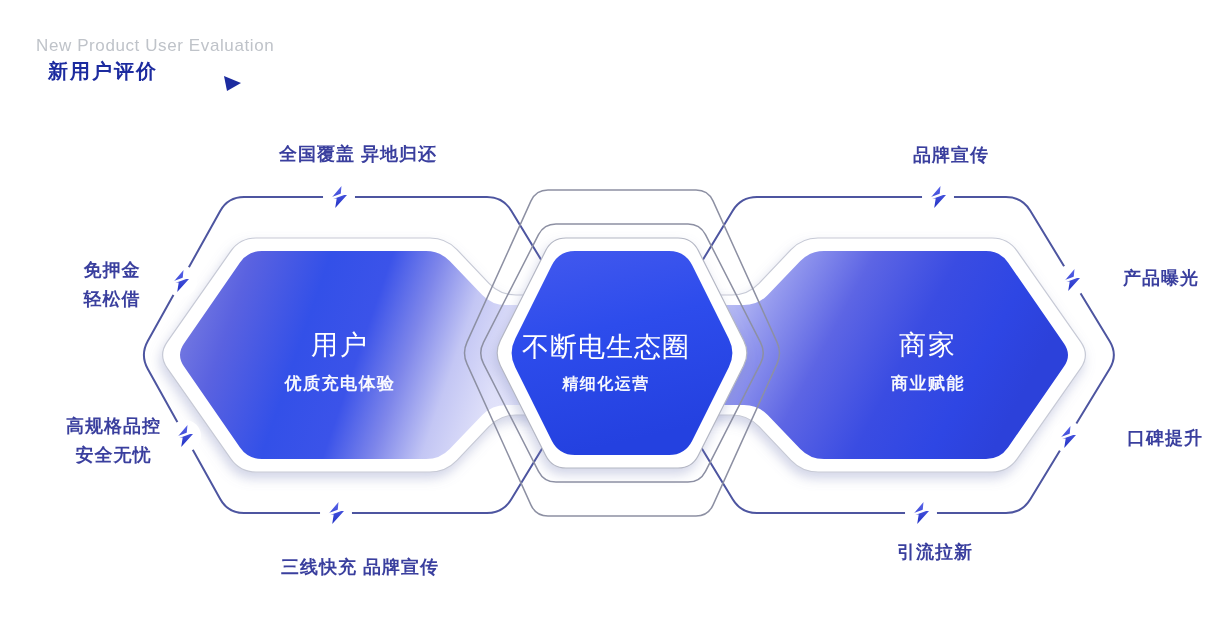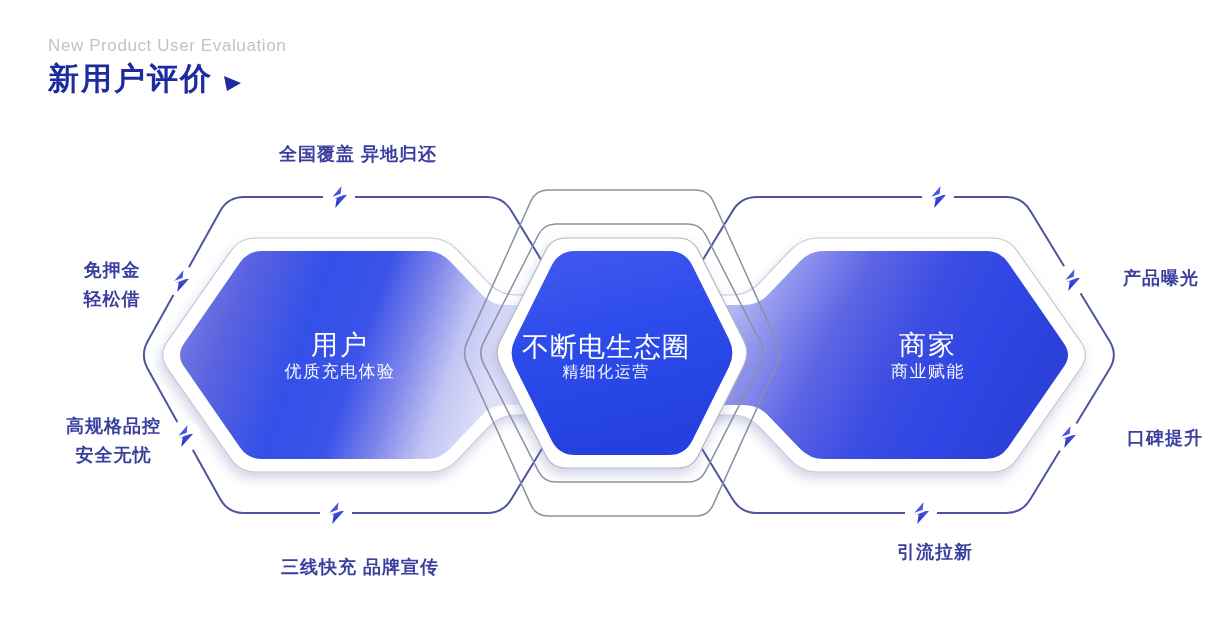--- a/index.html
+++ b/index.html
@@ -9,42 +9,42 @@
     font-family:"Liberation Sans",sans-serif;
   }
   #diagram{position:absolute;left:0;top:0;}
   .outline{fill:none;stroke:#4d55a0;stroke-width:2;}
   .ring{fill:none;stroke:#8d90a3;stroke-width:1.5;}
   .card{fill:#ffffff;stroke:#c7cad6;stroke-width:1.2;filter:url(#cardShadow);}
   .card-center{stroke:#b4b7c4;}
   .boltgap{fill:#ffffff;}
 
   
-  .hdr-en{position:absolute;left:48px;top:36px;font-size:17px;font-weight:500;
+  .hdr-en{position:absolute;left:36px;top:36px;font-size:17px;font-weight:500;
           color:#bfc3c9;letter-spacing:.6px;}
-  .hdr-cn{position:absolute;left:48px;top:58px;font-size:31px;font-weight:800;
+  .hdr-cn{position:absolute;left:48px;top:58px;font-size:20px;font-weight:800;
           color:#1c2b9f;letter-spacing:2px;}
   .hdr-tri{position:absolute;left:224px;top:75px;}
 
   
   .lbl{position:absolute;font-weight:700;font-size:18px;color:#3a3f9e;
        text-align:center;letter-spacing:1px;line-height:29px;}
   #lbl-top-left   {left:258px; top:140px; width:200px;text-align:center;}
   #lbl-left-upper {left:52px;  top:256px; width:120px;}
   #lbl-left-lower {left:26px;  top:412px; width:175px;}
   #lbl-bottom-left{left:260px; top:553px; width:200px;}
   #lbl-top-right  {left:881px; top:141px; width:140px;}
   #lbl-right-upper{left:1098px;top:264px; width:126px;}
   #lbl-right-lower{left:1102px;top:424px; width:126px;}
   #lbl-bottom-right{left:865px;top:538px; width:140px;}
 
   
   .hexl{position:absolute;width:200px;color:#ffffff;text-align:center;}
   .hexl .t{font-size:27px;font-weight:400;letter-spacing:2px;line-height:28px;}
-  .hexl .s{font-size:17px;font-weight:400;letter-spacing:1.5px;margin-top:1px;opacity:.96;}
+  .hexl .s{font-size:17px;font-weight:700;letter-spacing:1.5px;margin-top:13px;opacity:.96;}
   #hexl-left  {left:240px;top:331px;}
   #hexl-center{left:506px;top:333px;}
   #hexl-center .t{font-size:27px;letter-spacing:1px;}
   #hexl-center .s{font-size:16px;}
   #hexl-right {left:828px;top:331px;}
 </style>
 </head>
 <body>
 
 <div class="stage">
@@ -130,20 +130,21 @@
   <div class="lbl" id="lbl-top-left">全国覆盖 异地归还</div>
   <div class="lbl" id="lbl-left-upper">
     <div>免押金</div>
     <div>轻松借</div>
   </div>
   <div class="lbl" id="lbl-left-lower">
     <div>高规格品控</div>
     <div>安全无忧</div>
   </div>
   <div class="lbl" id="lbl-bottom-left">三线快充 品牌宣传</div>
+  <div class="lbl" id="lbl-top-right">品牌宣传</div>
   <div class="lbl" id="lbl-right-upper">产品曝光</div>
   <div class="lbl" id="lbl-right-lower">口碑提升</div>
   <div class="lbl" id="lbl-bottom-right">引流拉新</div>
 
   <div class="hexl" id="hexl-left">
     <div class="t">用户</div>
     <div class="s">优质充电体验</div>
   </div>
   <div class="hexl" id="hexl-center">
     <div class="t">不断电生态圈</div>

